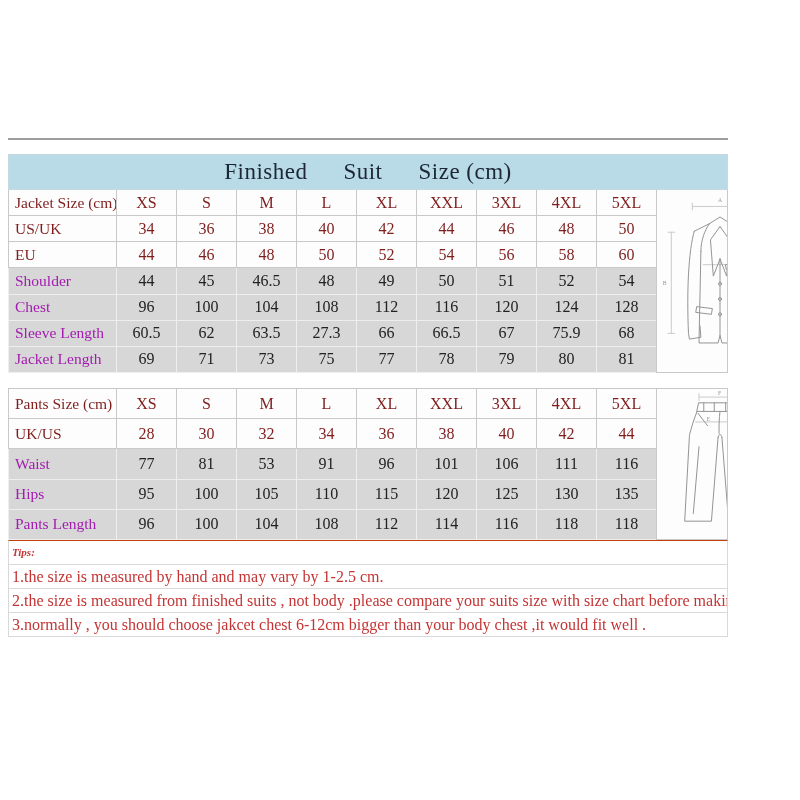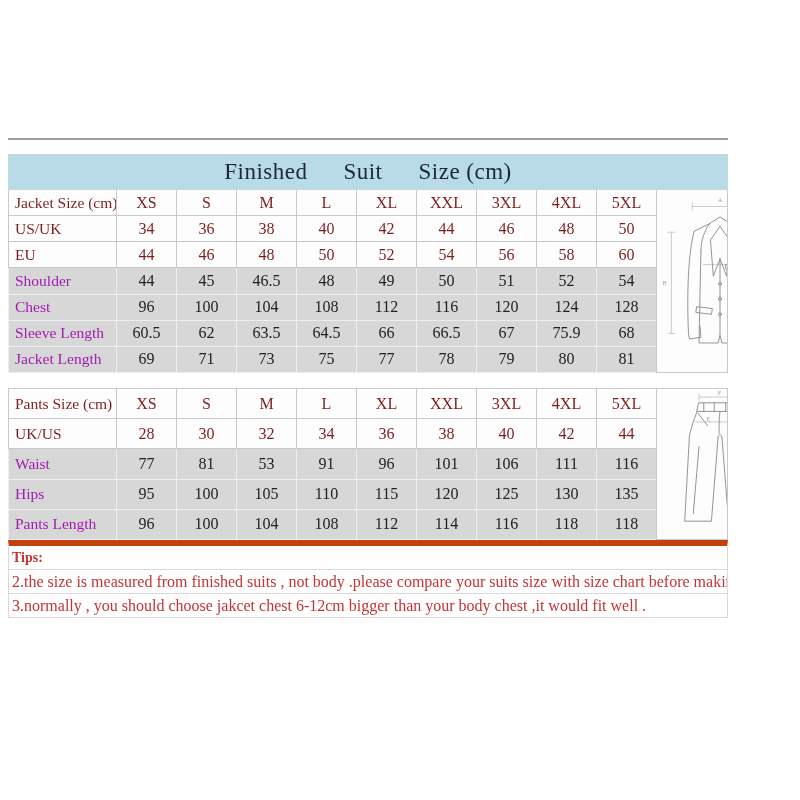--- a/index.html
+++ b/index.html
@@ -30,21 +30,21 @@
   tr.gray td.row-label{color:#a21caf;}
 
   td.diagram-cell{background:#ffffff;border:1px solid #c9c9c9;vertical-align:middle;text-align:center;padding:0;}
   .section-gap{height:15px;}
 
   .tips{margin-top:0;}
   .tips-row{
     border:1px solid #d9d9d9;border-top:none;color:#c43434;
     font-size:16px;line-height:21px;padding:1px 2px 1px 3px;white-space:nowrap;overflow:hidden;
   }
-  .tips-row:first-child{border-top:6px solid #c2410c;font-weight:bold;font-size:14px;}
+  .tips-row:first-child{border-top:1px solid #c2410c;font-weight:bold;font-size:11px;font-style:italic;}
 </style>
 </head>
 <body>
 
 <div class="sheet">
   <div class="top-rule"></div>
 
   <table class="size-table">
     <colgroup>
       <col class="c-label">
@@ -159,21 +159,21 @@
           <td>116</td>
           <td>120</td>
           <td>124</td>
           <td>128</td>
         </tr>
         <tr class="gray">
           <td class="row-label">Sleeve Length</td>
           <td>60.5</td>
           <td>62</td>
           <td>63.5</td>
-          <td>64.5</td>
+          <td>27.3</td>
           <td>66</td>
           <td>66.5</td>
           <td>67</td>
           <td>75.9</td>
           <td>68</td>
         </tr>
         <tr class="gray">
           <td class="row-label">Jacket Length</td>
           <td>69</td>
           <td>71</td>
@@ -285,16 +285,17 @@
           <td>114</td>
           <td>116</td>
           <td>118</td>
           <td>118</td>
         </tr>
       </tbody>
   </table>
 
   <div class="tips">
     <div class="tips-row">Tips:</div>
+    <div class="tips-row">1.the size is measured by hand and may vary by 1-2.5 cm.</div>
     <div class="tips-row">2.the size is measured from finished suits , not body .please compare your suits size with size chart before making your order .</div>
     <div class="tips-row">3.normally , you should choose jakcet chest 6-12cm bigger than your body chest ,it would fit well .</div>
   </div>
 </div>
 
 </body></html>

